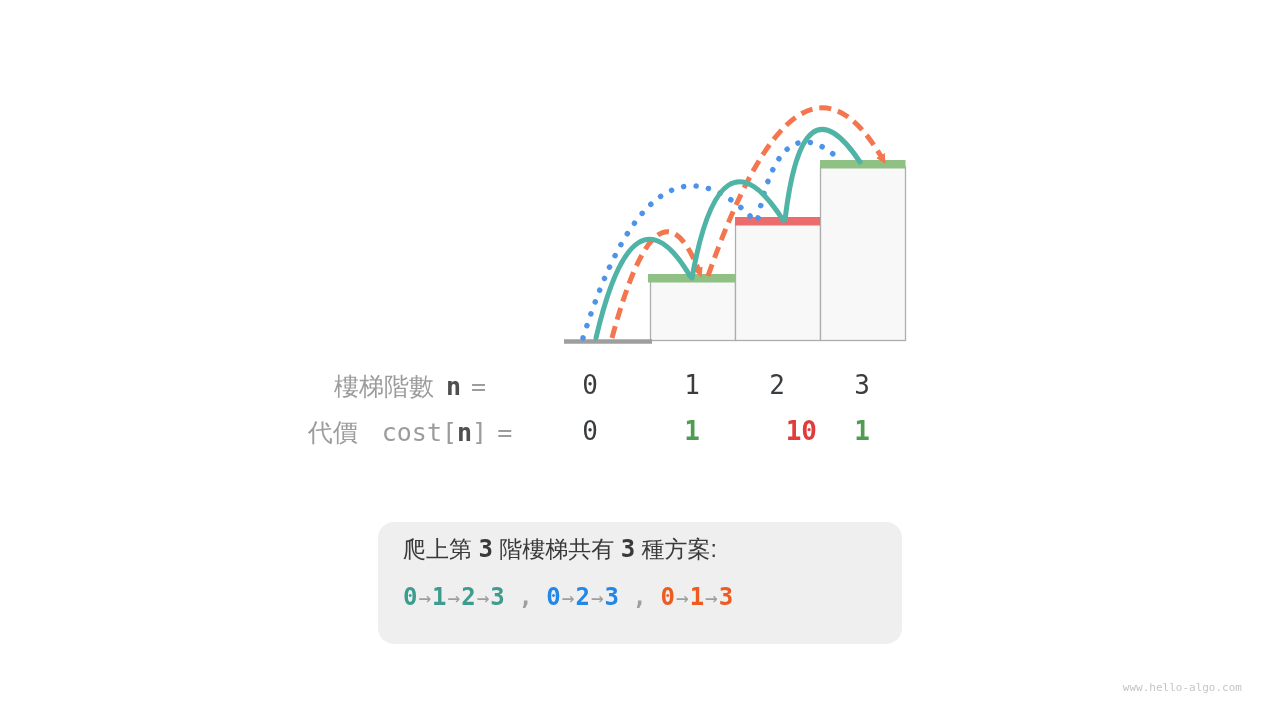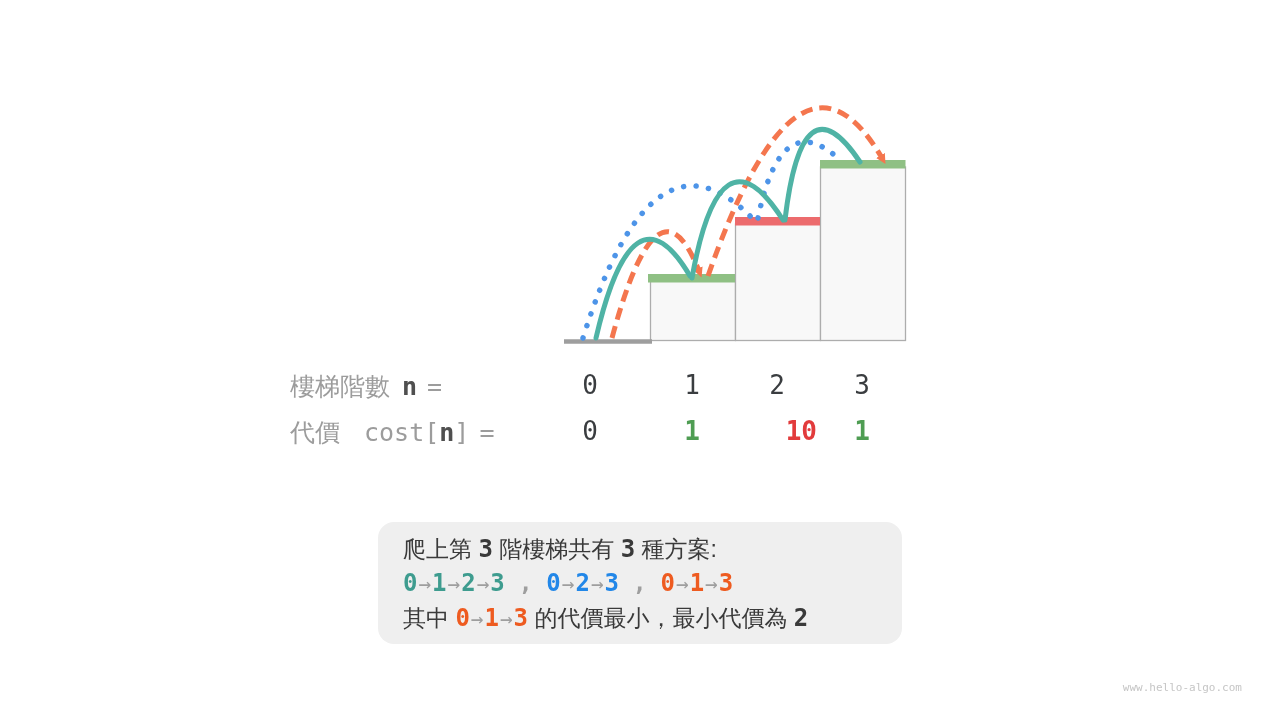--- a/index.html
+++ b/index.html
@@ -1,37 +1,37 @@
 <!DOCTYPE html>
 <html><head>
 <meta charset="utf-8">
 <style>
   html,body{margin:0;padding:0;background:#ffffff;}
   .stage{position:relative;width:1280px;height:720px;background:#ffffff;overflow:hidden;
          font-family:"Liberation Sans",sans-serif;}
   svg{position:absolute;left:0;top:0;}
 
   
-  .row-label{position:absolute;left:290px;width:240px;text-align:left;white-space:nowrap;
+  .row-label{position:absolute;left:290px;width:240px;text-align:center;white-space:nowrap;
              font-size:25px;color:#9C9C9C;}
   .row-label .mono{font-family:"DejaVu Sans Mono",monospace;font-size:25px;}
   .row-label .var-b{font-family:"DejaVu Sans Mono",monospace;font-weight:bold;color:#4F4F4F;}
   .row-label .eq{font-family:"DejaVu Sans Mono",monospace;color:#9C9C9C;margin-left:10px;}
   .val{position:absolute;width:80px;text-align:center;
        font-family:"DejaVu Sans Mono",monospace;font-size:26px;color:#3A3D40;}
   .val.b{font-weight:bold;}
   .val.green{color:#4F9D53;}
   .val.red{color:#E23B3C;}
   .row1{top:370px;}
   .row2{top:416px;}
 
   
   .note-box{position:absolute;left:378px;top:522px;width:524px;height:122px;
             background:#EFEFEF;border-radius:16px;box-sizing:border-box;
-            padding:12px 24px 0 25px;display:flex;flex-direction:column;gap:4px;}
+            padding:12px 24px 0 25px;display:flex;flex-direction:column;gap:18px;}
   .note-line{font-size:23px;color:#3A3A3A;white-space:nowrap;line-height:30px;}
   .note-line .d{font-family:"DejaVu Sans Mono",monospace;font-weight:bold;font-size:24px;}
   .note-line .arrow{font-family:"DejaVu Sans Mono",monospace;color:#9E9E9E;font-size:21px;
                     padding:0 1px;}
   .note-line .sep{font-family:"DejaVu Sans Mono",monospace;color:#9E9E9E;font-weight:bold;}
   .teal-t{color:#3E9C8F;}
   .blue-t{color:#2287E8;}
   .orange-t{color:#EE5B20;}
   .dark-t{color:#3A3A3A;}
 
@@ -88,20 +88,17 @@
   <span class="val b red row2" style="left:737px;text-align:right;">10</span>
   <span class="val b green row2" style="left:822px;">1</span>
 
   <div class="note-box">
     <div class="note-line">
       <span>爬上第 </span><span class="d dark-t">3</span><span> 階樓梯共有 </span><span class="d dark-t">3</span><span> 種方案:</span>
     </div>
     <div class="note-line">
       <span class="d teal-t">0</span><span class="arrow">→</span><span class="d teal-t">1</span><span class="arrow">→</span><span class="d teal-t">2</span><span class="arrow">→</span><span class="d teal-t">3</span><span class="sep"> , </span><span class="d blue-t">0</span><span class="arrow">→</span><span class="d blue-t">2</span><span class="arrow">→</span><span class="d blue-t">3</span><span class="sep"> , </span><span class="d orange-t">0</span><span class="arrow">→</span><span class="d orange-t">1</span><span class="arrow">→</span><span class="d orange-t">3</span>
     </div>
-    <div class="note-line">
-      <span>其中 </span><span class="d orange-t">0</span><span class="arrow">→</span><span class="d orange-t">1</span><span class="arrow">→</span><span class="d orange-t">3</span><span> 的代價最小，最小代價為 </span><span class="d dark-t">2</span>
-    </div>
   </div>
 
   <div class="watermark">www.hello-algo.com</div>
 
 </div>
 
 </body></html>

